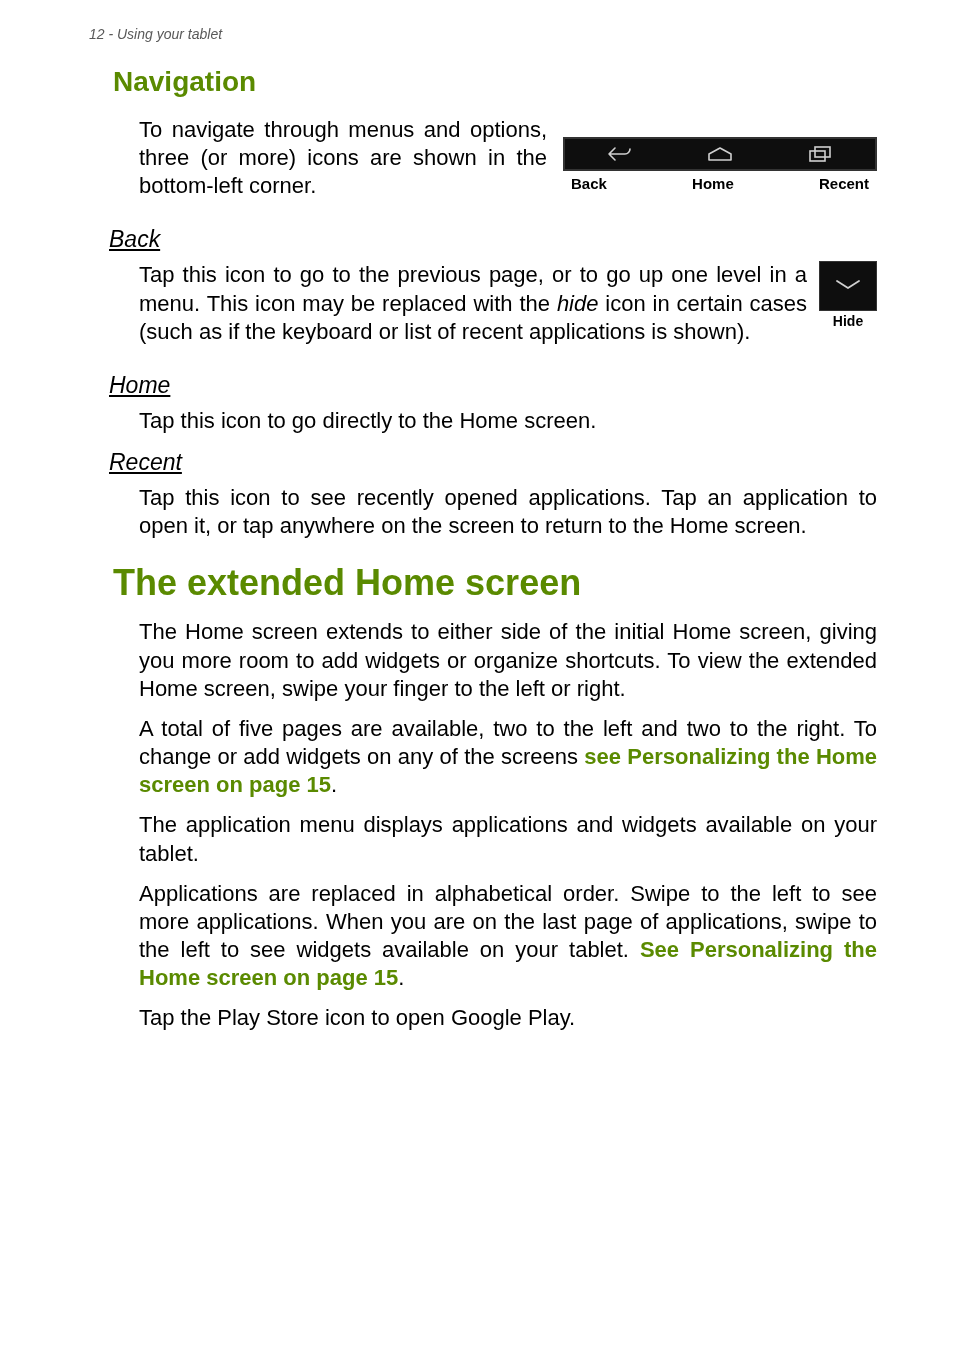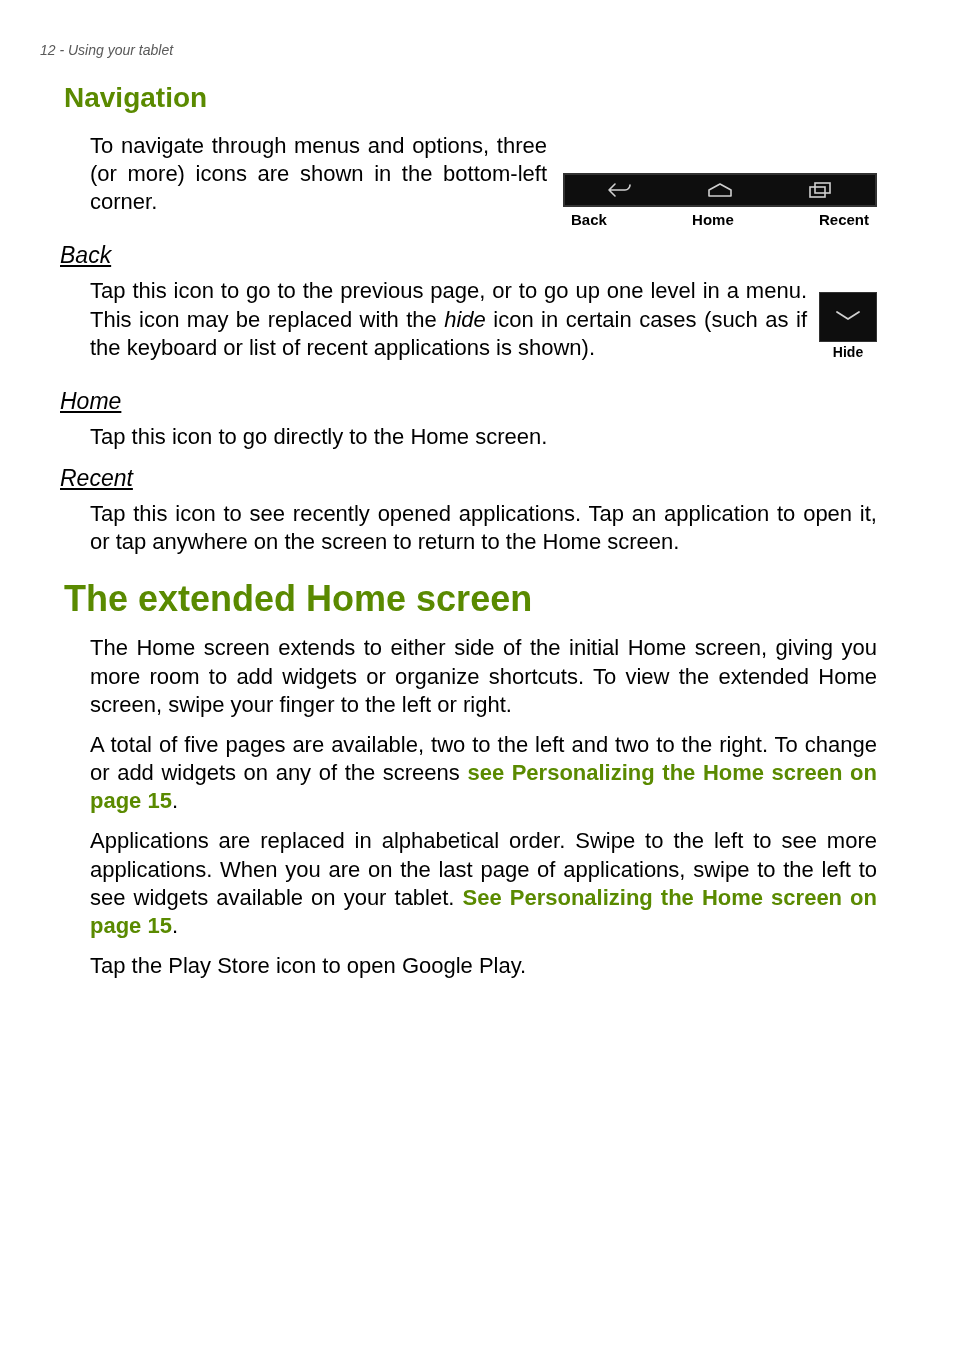--- a/index.html
+++ b/index.html
@@ -1,34 +1,34 @@
 <!DOCTYPE html>
 <html><head>
 <meta charset="utf-8">
 <style>
   * { box-sizing: border-box; margin: 0; padding: 0; }
   html, body { width: 954px; height: 1352px; background: #fff; font-family: Arial, Helvetica, sans-serif; color: #000; }
-  .page { padding: 26px 77px 40px 40px; margin-top: 16px; }
+  .page { padding: 26px 77px 40px 89px; }
   .running-header { font-style: italic; font-size: 14px; color: #595959; margin-bottom: 24px; }
   .h1 { font-size: 28px; font-weight: bold; color: #5a8a00; margin-left: -26px; margin-bottom: 18px; }
   .h2 { font-size: 36px; font-weight: bold; color: #5a8a00; margin-left: -26px; margin-top: 22px; margin-bottom: 14px; }
   .h3 { font-size: 23px; font-style: italic; text-decoration: underline; margin-left: -30px; margin-top: 14px; margin-bottom: 8px; }
   .body-text { font-size: 22px; line-height: 1.28; text-align: justify; margin-bottom: 12px; }
   .inline-italic { font-style: italic; }
   .link-green { color: #5a8a00; font-weight: bold; }
   .bold { font-weight: normal; }
 
-  .intro-row { display: flex; gap: 16px; align-items: flex-end; margin-bottom: 6px; }
+  .intro-row { display: flex; gap: 16px; align-items: center; margin-bottom: 6px; }
   .intro-row .intro-text { flex: 1; }
   .navbar-fig { flex: 0 0 314px; }
   .navbar-box { width: 314px; height: 34px; border: 2px solid #333; background: #0e0e0e; display: flex; align-items: center; justify-content: space-around; padding: 0 6px; }
   .nav-icon svg { display: block; }
   .nav-labels { display: flex; width: 314px; justify-content: space-between; font-size: 15px; font-weight: bold; margin-top: 4px; padding: 0 8px; }
 
-  .back-row { display: flex; gap: 12px; align-items: center; margin-bottom: 10px; }
+  .back-row { display: flex; gap: 12px; align-items: flex-start; margin-bottom: 10px; }
   .back-row .back-text { flex: 1; }
   .hide-fig { flex: 0 0 58px; display: flex; flex-direction: column; align-items: center; }
   .hide-box { width: 58px; height: 50px; background: #0e0e0e; border: 1px solid #333; display: flex; align-items: center; justify-content: center; }
   .hide-label { font-size: 14px; font-weight: bold; margin-top: 2px; }
 
   .body-container { padding-left: 50px; }
 </style>
 </head>
 <body>
 
@@ -91,20 +91,21 @@
 
     <div class="h3">Recent</div>
     <div class="body-text">Tap this icon to see recently opened applications. Tap an application to open it, or tap anywhere on the screen to return to the Home screen.</div>
 
     <div class="h2">The extended Home screen</div>
     <div class="body-text">The Home screen extends to either side of the initial Home screen, giving you more room to add widgets or organize shortcuts. To view the extended Home screen, swipe your finger to the left or right.</div>
     <div class="body-text">
       <span>A total of five pages are available, two to the left and two to the right. To change or add widgets on any of the screens </span><span class="link-green">see Personalizing the Home screen on page 15</span><span>.</span>
     </div>
 
+    <div class="body-text">The application menu displays applications and widgets available on your tablet.</div>
     <div class="body-text">
       <span>Applications are replaced in alphabetical order. Swipe to the left to see more applications. When you are on the last page of applications, swipe to the left to see widgets available on your tablet. </span><span class="link-green">See Personalizing the Home screen on page 15</span><span>.</span>
     </div>
     <div class="body-text">
       <span>Tap the </span><span class="bold">Play Store</span><span> icon to open Google Play.</span>
     </div>
 
   </div>
 </div>
 

